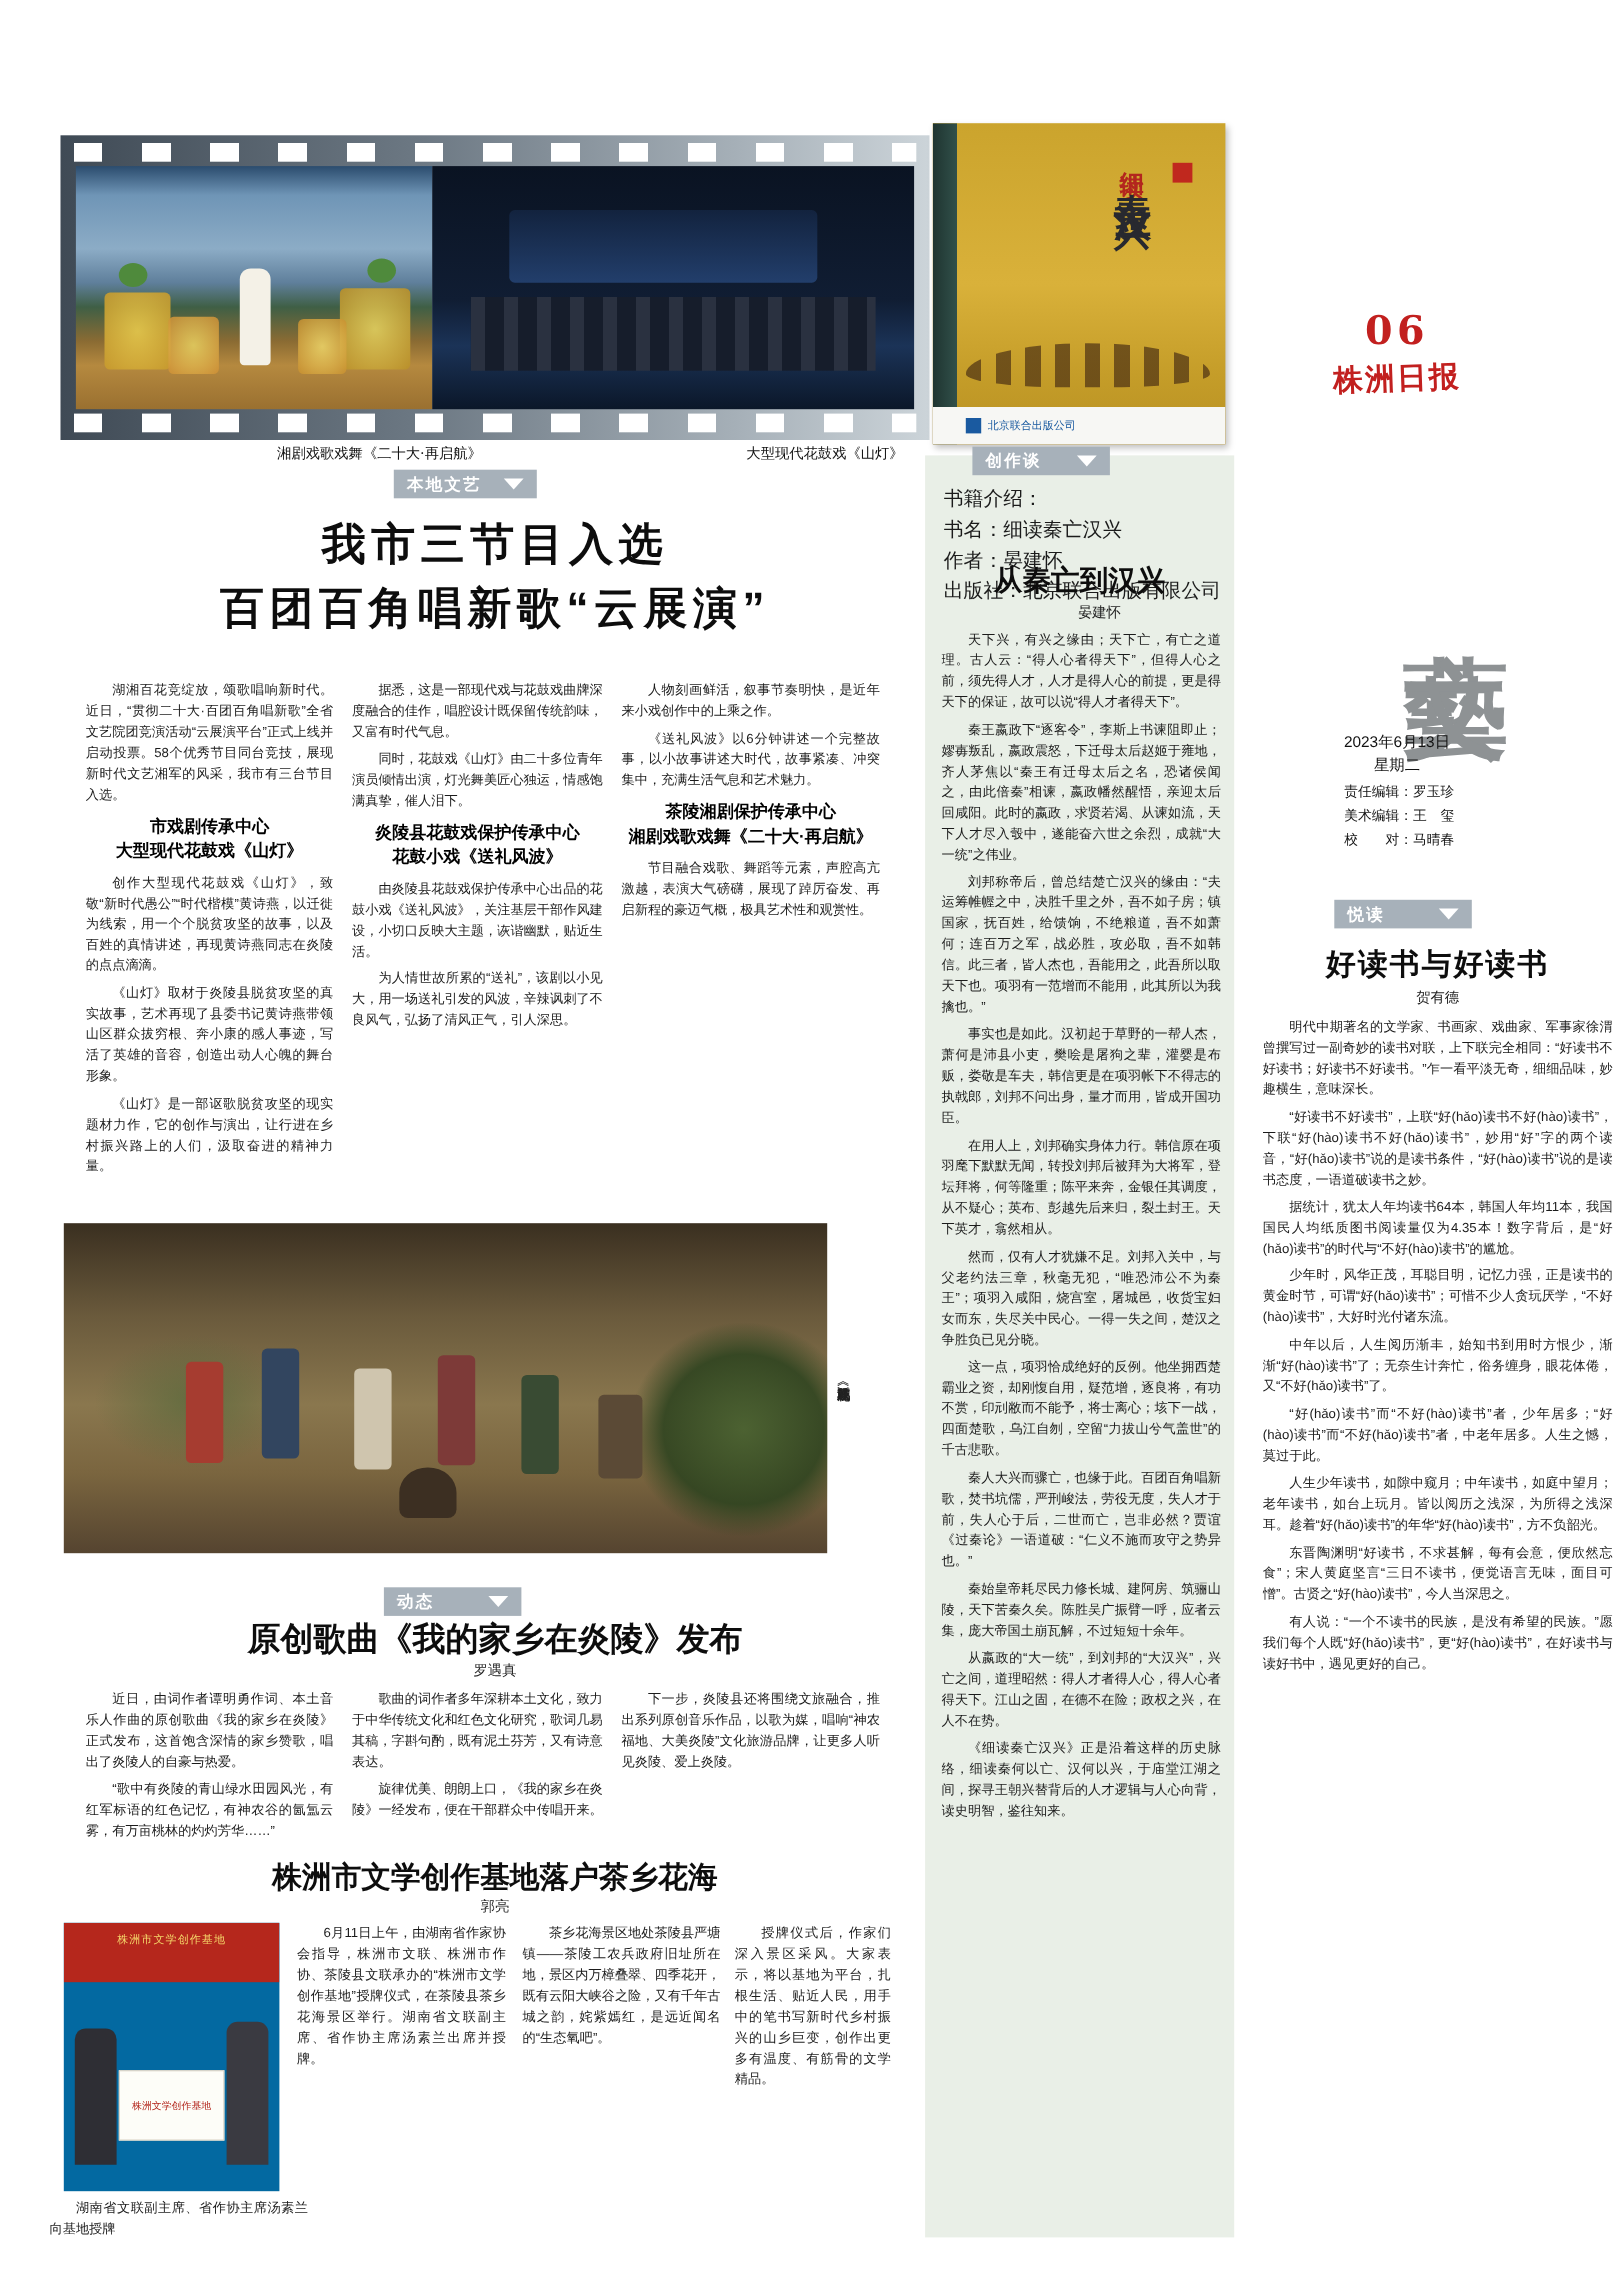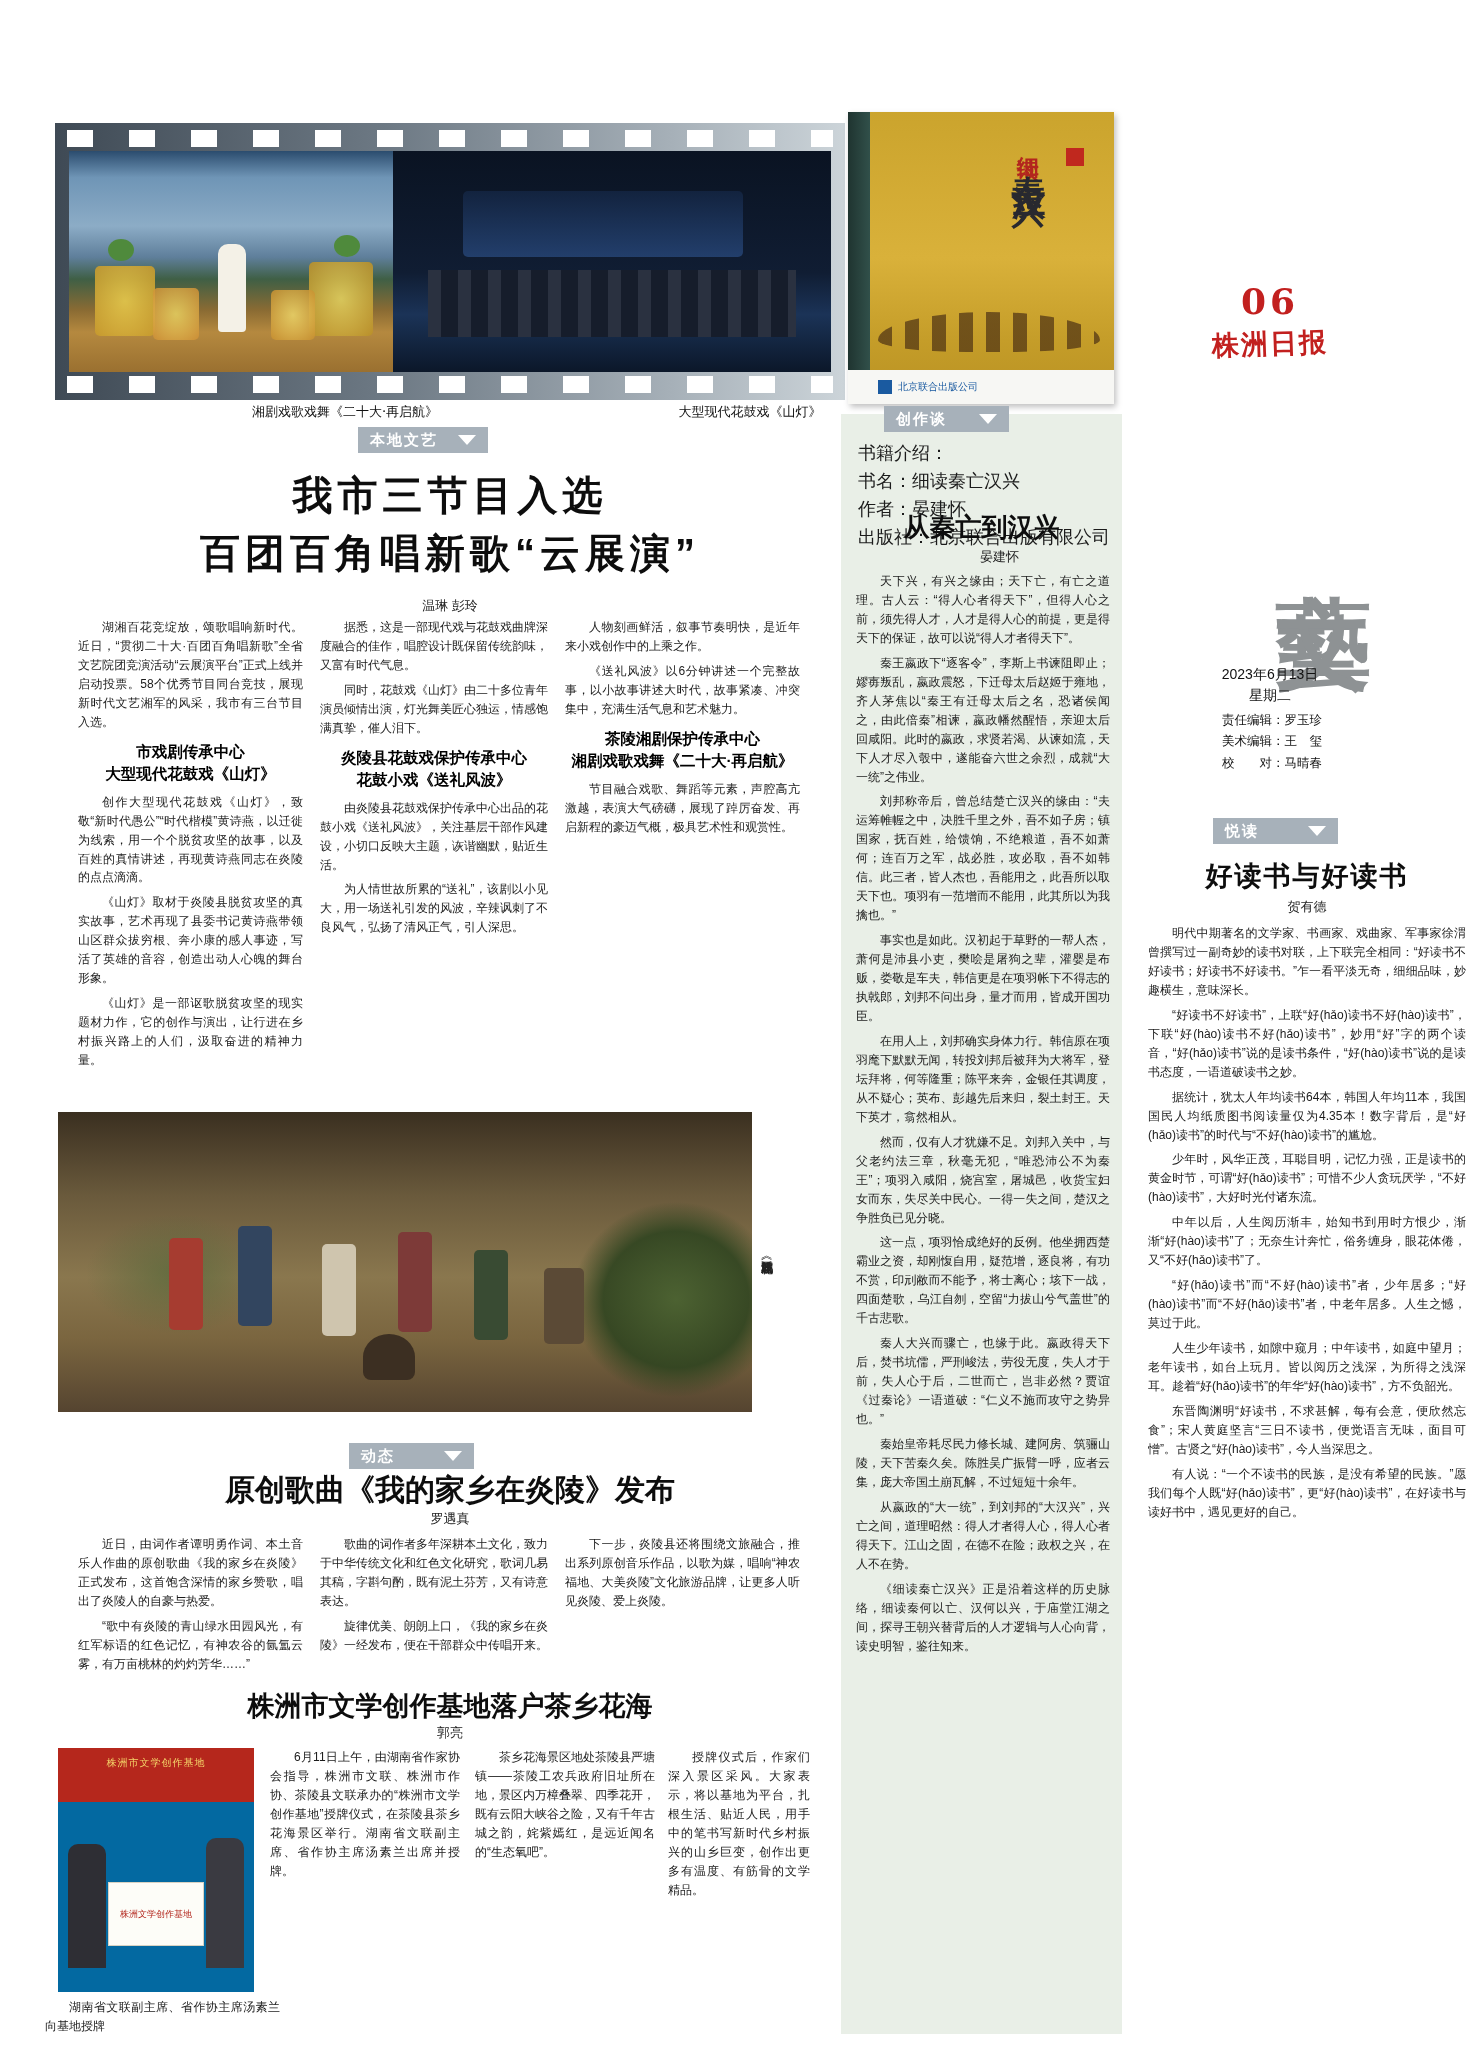--- a/index.html
+++ b/index.html
@@ -64,21 +64,20 @@
 
   <div class="abs tag" style="left:358px; top:427px; width:130px;">
     <span>本地文艺</span>
     <span class="tri"></span>
   </div>
 
   <div class="abs hl-main" style="left:55px; top:466px; width:790px;">
     <div>我市三节目入选</div>
     <div>百团百角唱新歌“云展演”</div>
   </div>
-  <div class="abs byline" style="left:55px; top:597px; width:790px;">温琳  彭玲</div>
 
   <div class="abs" style="left:78px; top:618px; width:225px; height:470px;">
     <p class="bp">湖湘百花竞绽放，颂歌唱响新时代。近日，“贯彻二十大·百团百角唱新歌”全省文艺院团竞演活动“云展演平台”正式上线并启动投票。58个优秀节目同台竞技，展现新时代文艺湘军的风采，我市有三台节目入选。</p>
     <div class="sh">
       <div>市戏剧传承中心</div>
       <div>大型现代花鼓戏《山灯》</div>
     </div>
     <p class="bp">创作大型现代花鼓戏《山灯》，致敬“新时代愚公”“时代楷模”黄诗燕，以迁徙为线索，用一个个脱贫攻坚的故事，以及百姓的真情讲述，再现黄诗燕同志在炎陵的点点滴滴。</p>
     <p class="bp">《山灯》取材于炎陵县脱贫攻坚的真实故事，艺术再现了县委书记黄诗燕带领山区群众拔穷根、奔小康的感人事迹，写活了英雄的音容，创造出动人心魄的舞台形象。</p>
     <p class="bp">《山灯》是一部讴歌脱贫攻坚的现实题材力作，它的创作与演出，让行进在乡村振兴路上的人们，汲取奋进的精神力量。</p>
@@ -191,21 +190,21 @@
   <div class="abs byline" style="left:841px; top:548px; width:281px;padding-left:36px;">晏建怀</div>
 
   <div class="abs" style="left:856px; top:572px; width:254px; height:1452px; overflow:hidden;">
     <p class="bp">天下兴，有兴之缘由；天下亡，有亡之道理。古人云：“得人心者得天下”，但得人心之前，须先得人才，人才是得人心的前提，更是得天下的保证，故可以说“得人才者得天下”。</p>
     <p class="bp">秦王嬴政下“逐客令”，李斯上书谏阻即止；嫪毐叛乱，嬴政震怒，下迁母太后赵姬于雍地，齐人茅焦以“秦王有迁母太后之名，恐诸侯闻之，由此倍秦”相谏，嬴政幡然醒悟，亲迎太后回咸阳。此时的嬴政，求贤若渴、从谏如流，天下人才尽入彀中，遂能奋六世之余烈，成就“大一统”之伟业。</p>
     <p class="bp">刘邦称帝后，曾总结楚亡汉兴的缘由：“夫运筹帷幄之中，决胜千里之外，吾不如子房；镇国家，抚百姓，给馈饷，不绝粮道，吾不如萧何；连百万之军，战必胜，攻必取，吾不如韩信。此三者，皆人杰也，吾能用之，此吾所以取天下也。项羽有一范增而不能用，此其所以为我擒也。”</p>
     <p class="bp">事实也是如此。汉初起于草野的一帮人杰，萧何是沛县小吏，樊哙是屠狗之辈，灌婴是布贩，娄敬是车夫，韩信更是在项羽帐下不得志的执戟郎，刘邦不问出身，量才而用，皆成开国功臣。</p>
     <p class="bp">在用人上，刘邦确实身体力行。韩信原在项羽麾下默默无闻，转投刘邦后被拜为大将军，登坛拜将，何等隆重；陈平来奔，金银任其调度，从不疑心；英布、彭越先后来归，裂土封王。天下英才，翕然相从。</p>
     <p class="bp">然而，仅有人才犹嫌不足。刘邦入关中，与父老约法三章，秋毫无犯，“唯恐沛公不为秦王”；项羽入咸阳，烧宫室，屠城邑，收货宝妇女而东，失尽关中民心。一得一失之间，楚汉之争胜负已见分晓。</p>
     <p class="bp">这一点，项羽恰成绝好的反例。他坐拥西楚霸业之资，却刚愎自用，疑范增，逐良将，有功不赏，印刓敝而不能予，将士离心；垓下一战，四面楚歌，乌江自刎，空留“力拔山兮气盖世”的千古悲歌。</p>
-    <p class="bp">秦人大兴而骤亡，也缘于此。嬴政得天下后，焚书坑儒，严刑峻法，劳役无度，失人才于前，失人心于后，二世而亡，岂非必然？贾谊《过秦论》一语道破：“仁义不施而攻守之势异也。”</p>
+    <p class="bp">秦人大兴而骤亡，也缘于此。百团百角唱新歌，焚书坑儒，严刑峻法，劳役无度，失人才于前，失人心于后，二世而亡，岂非必然？贾谊《过秦论》一语道破：“仁义不施而攻守之势异也。”</p>
     <p class="bp">秦始皇帝耗尽民力修长城、建阿房、筑骊山陵，天下苦秦久矣。陈胜吴广振臂一呼，应者云集，庞大帝国土崩瓦解，不过短短十余年。</p>
     <p class="bp">从嬴政的“大一统”，到刘邦的“大汉兴”，兴亡之间，道理昭然：得人才者得人心，得人心者得天下。江山之固，在德不在险；政权之兴，在人不在势。</p>
     <p class="bp">《细读秦亡汉兴》正是沿着这样的历史脉络，细读秦何以亡、汉何以兴，于庙堂江湖之间，探寻王朝兴替背后的人才逻辑与人心向背，读史明智，鉴往知来。</p>
   </div>
 
   <div class="abs red" style="left:1150px; top:280px; width:240px; text-align:center; font-size:36px; font-weight:bold; font-family:'DejaVu Serif',serif; letter-spacing:4px;">06</div>
   <div class="abs red" style="left:1150px; top:326px; width:240px; text-align:center; font-size:27px; font-weight:bold; font-family:'DejaVu Serif',serif; transform:rotate(-2deg); letter-spacing:2px;">株洲日报</div>
   <div class="abs vert" style="left:1150px; top:398px; width:240px; height:236px; font-size:96px; font-weight:bold; font-family:'DejaVu Serif',serif; color:#8e9294; margin:auto; display:flex; justify-content:center;">藝文</div>
   <div class="abs" style="left:1150px; top:666px; width:240px; text-align:center; font-size:14px; color:#111;">2023年6月13日</div>
   <div class="abs" style="left:1150px; top:687px; width:240px; text-align:center; font-size:14px; color:#111;">星期二</div>

